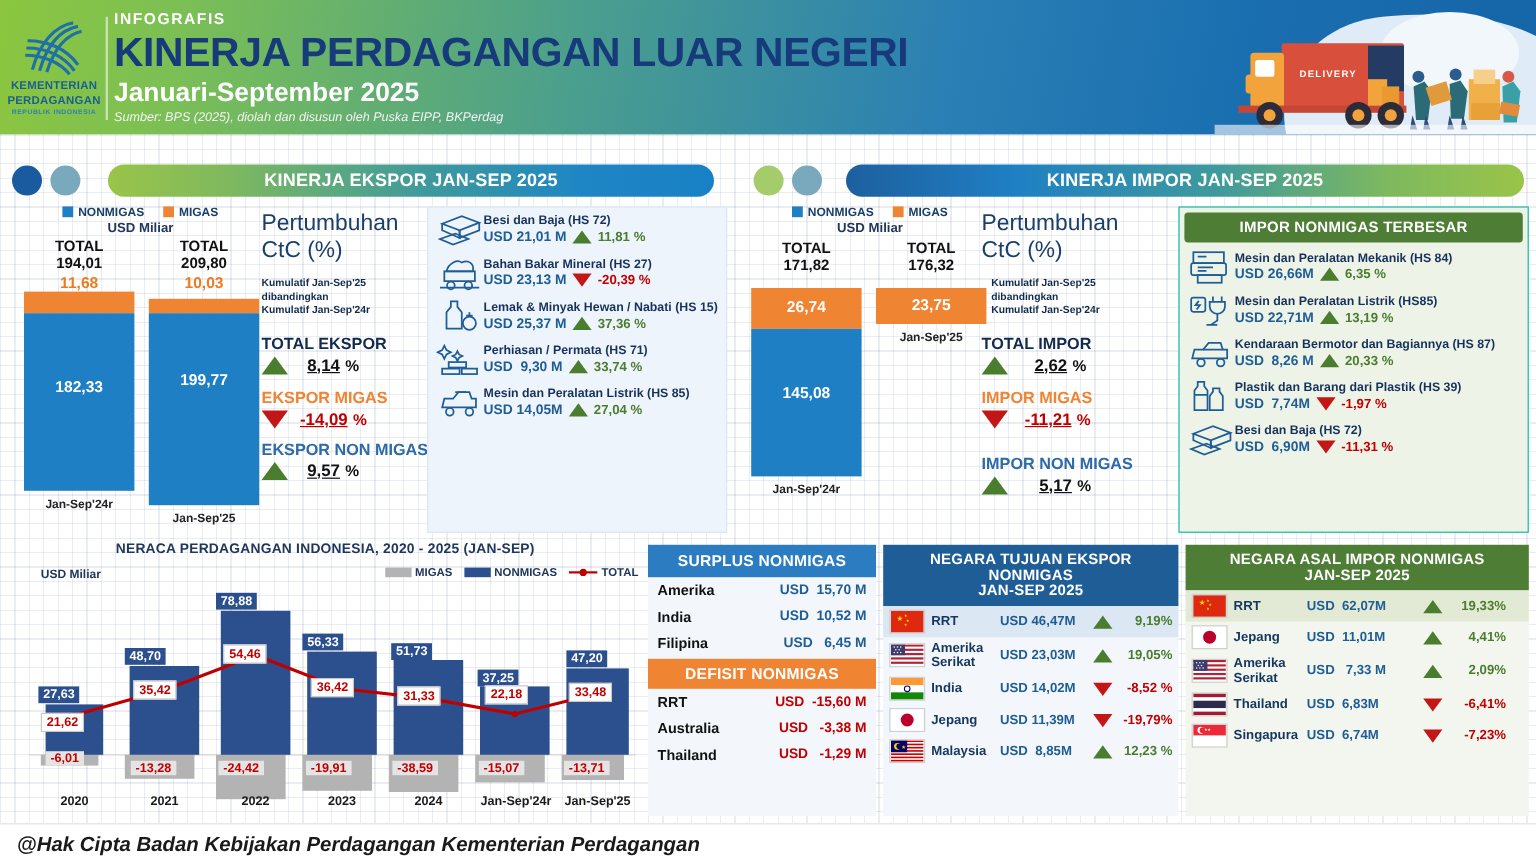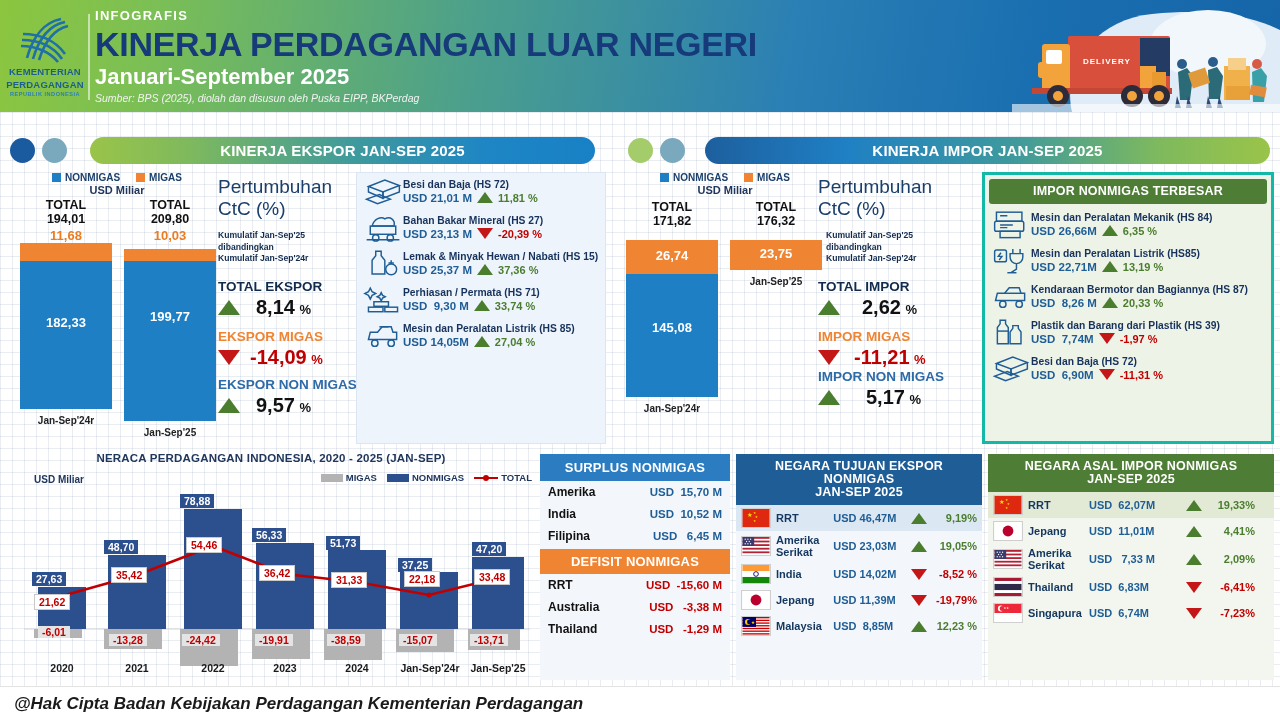--- a/index.html
+++ b/index.html
@@ -42,21 +42,21 @@
     position:absolute; top:137px; height:27px; border-radius:14px;
     color:#fff; font-weight:bold; font-size:15px; letter-spacing:.2px;
     display:flex; align-items:center; justify-content:center; z-index:3;
   }
   #banner-ekspor{ left:90px; width:505px; background:linear-gradient(90deg,#9ac449 0%, #7eb95e 20%, #3f9a9c 52%, #1e86c4 78%, #1881c6 100%);}
   #banner-impor{ left:705px; width:565px; background:linear-gradient(90deg,#1d5f9e 0%, #1f80c4 25%, #3f9a9c 55%, #7eb95e 80%, #9ac449 100%);}
 
   
   .panel{ position:absolute; z-index:3; }
   .panel-blue{ background:#eef4fb; border:1px solid #dbe6f2; }
-  .panel-green{ background:#eef3e7; border:3px solid #14b8a6; }
+  .panel-green{ background:#eef3e7; border:1px solid #14b8a6; }
   .panel-hd{
     color:#fff; font-weight:bold; font-size:12.5px; text-align:center;
     padding:6px 4px; line-height:13px; letter-spacing:.2px;
   }
   .hd-blue{ background:#1f5d96; }
   .hd-blue2{ background:#2b7cc1; }
   .hd-green{ background:#4e7d35; }
   .hd-orange{ background:#ef8432; }
 
   
@@ -65,21 +65,21 @@
   .axis-note{ font-size:10px; font-weight:bold; color:#20365c;}
   .bar-total{ font-size:12.5px; font-weight:bold; color:#111; text-align:center; line-height:14px;}
   .bar-cat{ font-size:10px; font-weight:bold; color:#222; text-align:center;}
   .migas-val{ font-size:13px; font-weight:bold; color:#ec7c22; text-align:center;}
   .migas-val-in{ font-size:13px; font-weight:bold; color:#ffffff; text-align:center;}
   .nonmigas-val{ font-size:13px; font-weight:bold; color:#ffffff; text-align:center;}
 
   .growth-title{ font-size:19px; color:#1b3f6b; line-height:22px; }
   .growth-note{ font-size:8.6px; font-weight:bold; color:#122b4d; line-height:11.5px;}
   .g-label{ font-size:13.5px; font-weight:bold; }
-  .g-val{ font-size:20px; font-weight:bold; }
+  .g-val{ font-size:14px; font-weight:bold;text-decoration:underline; }
   .tri-up{ width:0;height:0;border-left:11px solid transparent;border-right:11px solid transparent;border-bottom:15px solid #4b7d2f;}
   .tri-dn{ width:0;height:0;border-left:11px solid transparent;border-right:11px solid transparent;border-top:15px solid #c31616;}
   .tri-up-s{ width:0;height:0;border-left:8px solid transparent;border-right:8px solid transparent;border-bottom:11px solid #4b7d2f;}
   .tri-dn-s{ width:0;height:0;border-left:8px solid transparent;border-right:8px solid transparent;border-top:11px solid #c31616;}
 
   
   .com-row{ display:flex; align-items:center; padding:1px 4px 1px 6px; }
   .com-ico{ width:40px; height:34px; flex:0 0 40px; }
   .com-body{ flex:1; }
   .com-name{ font-size:10.3px; font-weight:bold; color:#16325c; line-height:12px;}
@@ -422,21 +422,21 @@
 
   <div style="margin-top:10px;">
     <div class="g-label" style="color:#ef8432;">IMPOR MIGAS</div>
     <div style="display:flex; align-items:center; gap:14px; margin-top:2px;">
       <div class="tri-dn"></div>
       <div><span class="g-val" style="color:#c00000;">-11,21</span>
       <span style="font-size:13px;font-weight:bold;color:#c00000;">%</span></div>
     </div>
   </div>
 
-  <div style="margin-top:0;">
+  <div style="margin-top:20px;">
     <div class="g-label" style="color:#2d6aa8;">IMPOR NON MIGAS</div>
     <div style="display:flex; align-items:center; gap:26px; margin-top:2px;">
       <div class="tri-up"></div>
       <div><span class="g-val" style="color:#111;">5,17</span>
       <span style="font-size:13px;font-weight:bold;color:#111;">%</span></div>
     </div>
   </div>
 </div>
 
 <div class="panel panel-green" style="left:982px; top:172px; width:292px; height:272px;">

